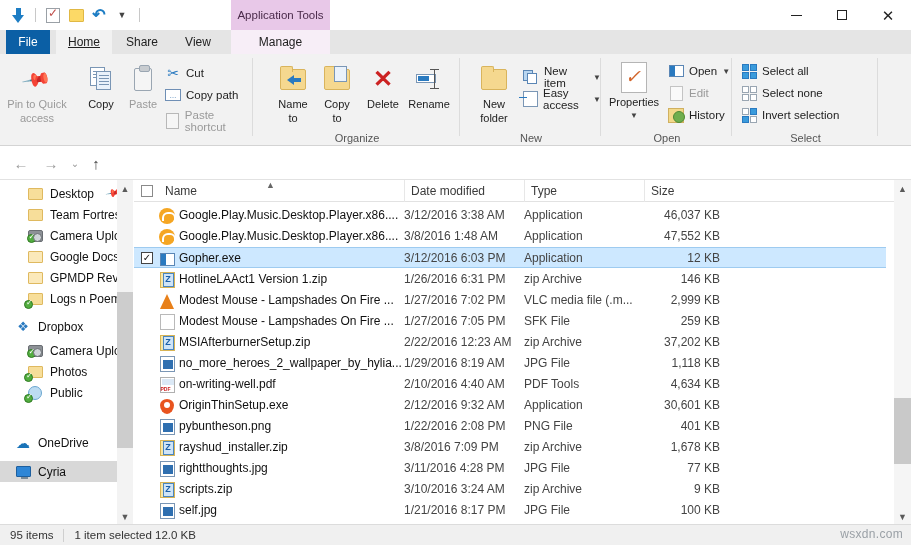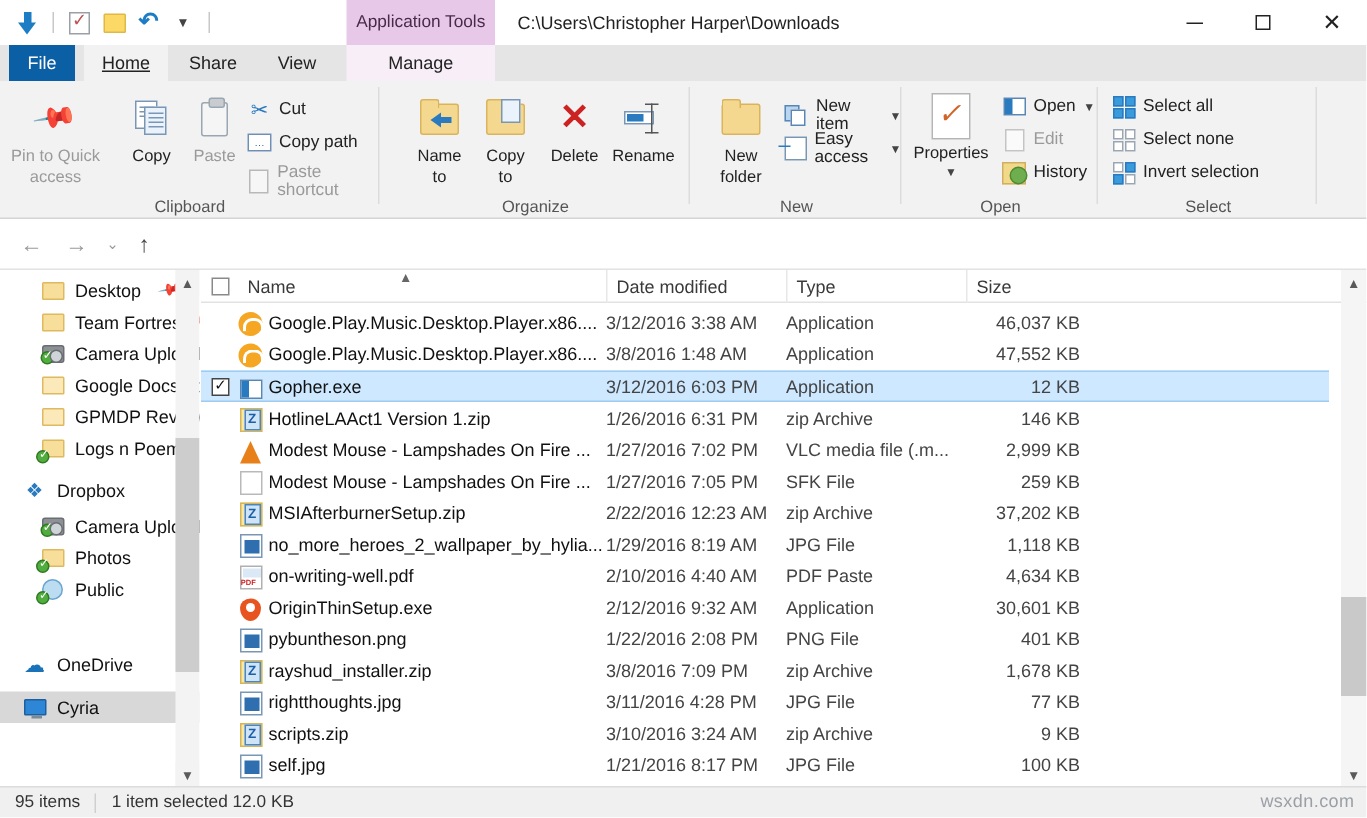--- a/index.html
+++ b/index.html
@@ -247,21 +247,20 @@
         </div>
       <div class="qat-ico">
           <div class="sq-folder"></div>
         </div>
       <div class="qat-ico undo">↶</div>
       <div class="qat-ico qat-chev">▼</div>
       <div class="qat-sep"></div>
     </div>
 
     <div class="apptools">Application Tools</div>
-    <div class="winpath">C:\Users\Christopher Harper\Downloads</div>
 
     <div class="wbtns">
       <div class="wbtn">
           <div class="min"></div>
         </div>
       <div class="wbtn">
           <div class="max"></div>
         </div>
       <div class="wbtn">
           <span class="cls">✕</span>
@@ -324,21 +323,20 @@
             <span class="ic-copypath">…</span>
           </span>
         <span>Copy path</span>
       </div>
       <div class="smallrow dis" style="left:165px; top:55px;">
         <span class="sm-ico">
             <span class="ic-pasteshort"></span>
           </span>
         <span>Paste shortcut</span>
       </div>
-      <div class="grp-label">Clipboard</div>
       <div class="grp-sep" style="right:0;"></div>
     </div>
 
     <div class="grp" style="left:254px; width:206px;">
       <div class="bigbtn" style="left:8px; top:8px;">
         <div class="icoC">
             <span class="ic-folder">
               <i class="arrow-left"></i>
               <i class="arrow-left-bar"></i>
             </span>
@@ -694,21 +692,21 @@
         <span class="c-date">1/29/2016 8:19 AM</span>
         <span class="c-type">JPG File</span>
         <span class="c-size">1,118 KB</span>
       </div>
       <div class="row" style="top:194px;">
         <span class="c-ico">
             <span class="fi fi-pdf"></span>
           </span>
         <span class="c-name">on-writing-well.pdf</span>
         <span class="c-date">2/10/2016 4:40 AM</span>
-        <span class="c-type">PDF Paste</span>
+        <span class="c-type">PDF Tools</span>
         <span class="c-size">4,634 KB</span>
       </div>
       <div class="row" style="top:215px;">
         <span class="c-ico">
             <span class="fi-origin"></span>
           </span>
         <span class="c-name">OriginThinSetup.exe</span>
         <span class="c-date">2/12/2016 9:32 AM</span>
         <span class="c-type">Application</span>
         <span class="c-size">30,601 KB</span>

